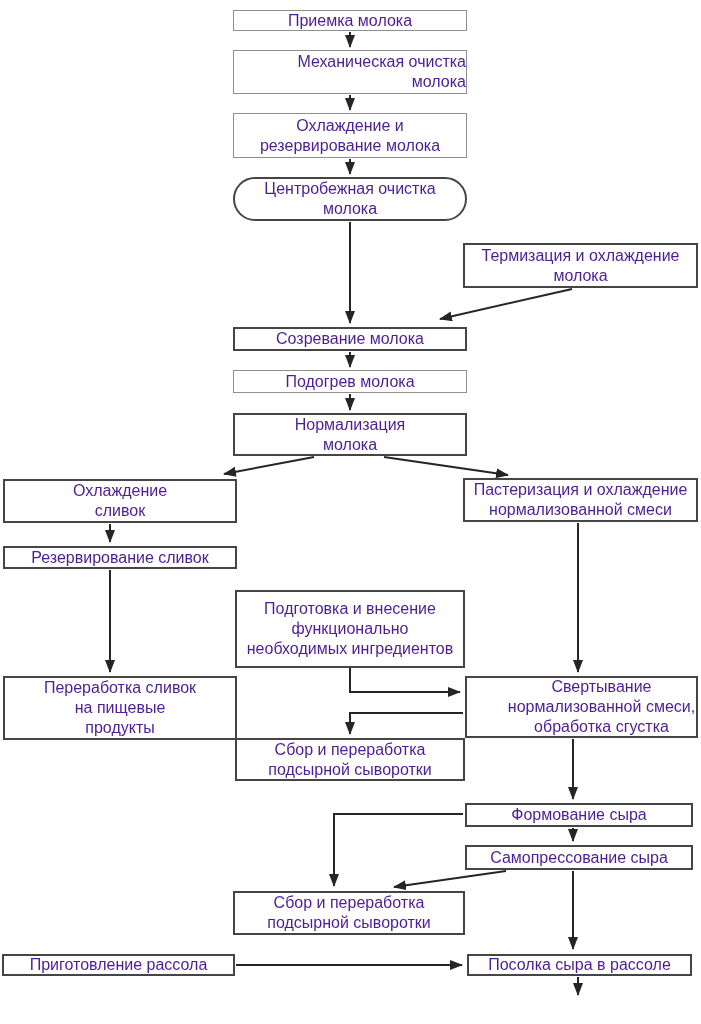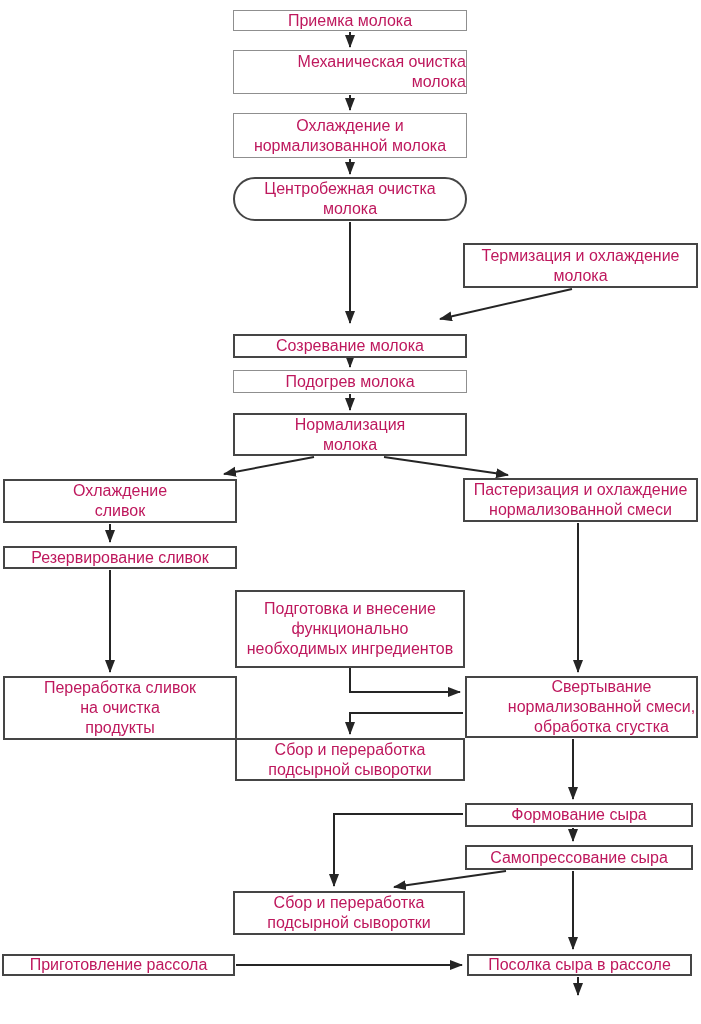--- a/index.html
+++ b/index.html
@@ -1,35 +1,35 @@
 <!DOCTYPE html>
 <html><head>
 <meta charset="utf-8">
 <style>
   html,body{margin:0;padding:0;background:#ffffff;}
   #canvas{
     position:relative;width:701px;height:1024px;background:#ffffff;
-    font-family:"Liberation Sans",sans-serif;color:#be185d;overflow:hidden;
+    font-family:"Liberation Sans",sans-serif;color:#4c1d95;overflow:hidden;
   }
   .node{
     position:absolute;display:flex;align-items:center;justify-content:center;
     text-align:center;background:#ffffff;font-size:16px;line-height:20px;
     box-sizing:border-box;z-index:2;
   }
   .node span{white-space:pre-line;display:block;width:100%;}
   .light{border:1px solid #8f8f8f;}
   .dark{border:2px solid #454545;}
   #arrows{position:absolute;left:0;top:0;width:701px;height:1024px;z-index:1;}
 
   #n-reception{left:233px;top:10px;width:234px;height:21px;}
   #n-mech{left:233px;top:50px;width:234px;height:44px;text-align:right;}
   #n-coolres{left:233px;top:113px;width:234px;height:45px;}
   #n-centrifugal{left:233px;top:177px;width:234px;height:44px;border-radius:22px;}
   #n-thermization{left:463px;top:243px;width:235px;height:45px;}
-  #n-milkripening{left:233px;top:334px;width:234px;height:24px;}
+  #n-milkripening{left:233px;top:327px;width:234px;height:24px;}
   #n-heating{left:233px;top:370px;width:234px;height:23px;}
   #n-normalization{left:233px;top:413px;width:234px;height:43px;}
   #n-creamcooling{left:3px;top:479px;width:234px;height:44px;}
   #n-creamreserving{left:3px;top:546px;width:234px;height:23px;}
   #n-creamprocessing{left:3px;top:676px;width:234px;height:64px;}
   #n-pasteurization{left:463px;top:478px;width:235px;height:44px;}
   #n-ingredients{left:235px;top:590px;width:230px;height:78px;}
   #n-coagulation{left:465px;top:676px;width:233px;height:62px;padding-left:40px;}
   #n-whey1{left:235px;top:738px;width:230px;height:43px;}
   #n-molding{left:465px;top:803px;width:228px;height:24px;}
@@ -75,21 +75,21 @@
 
   <div class="node light" id="n-reception">
     <span>Приемка молока</span>
   </div>
   <div class="node light" id="n-mech">
     <span>Механическая очистка
 молока</span>
   </div>
   <div class="node light" id="n-coolres">
     <span>Охлаждение и
-нормализованной молока</span>
+резервирование молока</span>
   </div>
   <div class="node dark" id="n-centrifugal">
     <span>Центробежная очистка
 молока</span>
   </div>
   <div class="node dark" id="n-thermization">
     <span>Термизация и охлаждение
 молока</span>
   </div>
   <div class="node dark" id="n-milkripening">
@@ -104,21 +104,21 @@
   </div>
   <div class="node dark" id="n-creamcooling">
     <span>Охлаждение
 сливок</span>
   </div>
   <div class="node dark" id="n-creamreserving">
     <span>Резервирование сливок</span>
   </div>
   <div class="node dark" id="n-creamprocessing">
     <span>Переработка сливок
-на очистка
+на пищевые
 продукты</span>
   </div>
   <div class="node dark" id="n-pasteurization">
     <span>Пастеризация и охлаждение
 нормализованной смеси</span>
   </div>
   <div class="node dark" id="n-ingredients">
     <span>Подготовка и внесение
 функционально
 необходимых ингредиентов</span>

